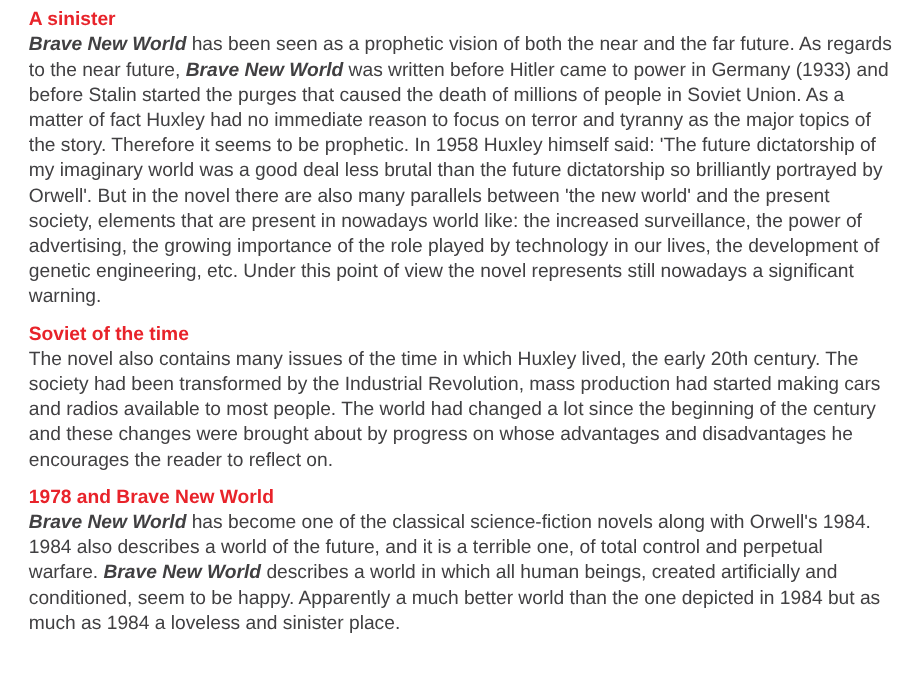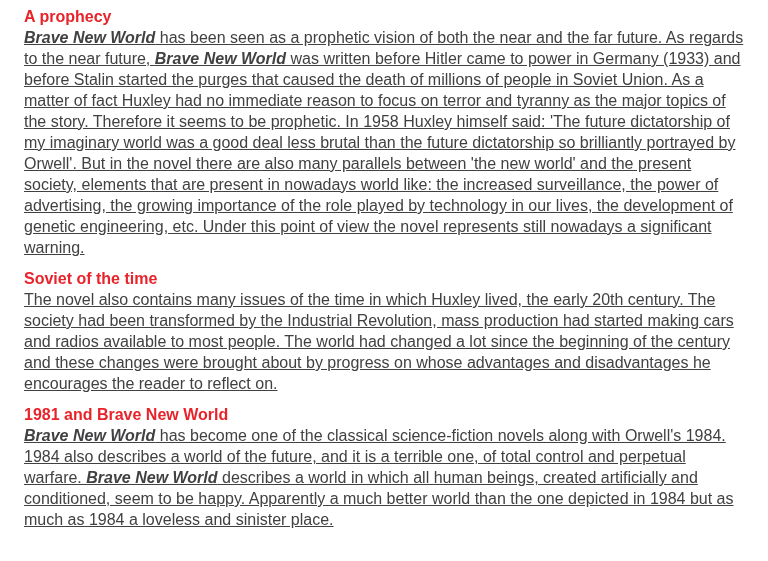--- a/index.html
+++ b/index.html
@@ -24,43 +24,42 @@
   .section-heading {
     margin: 0;
     font-size: 16px;
     line-height: 21px;
     font-weight: 700;
     color: #e8232a;
   }
   .section-paragraph {
     margin: 0 0 10px 0;
     width: 722px;
-    text-decoration: underline;
   }
   .section-paragraph .em {
     font-weight: 700;
     font-style: italic;
   }
   .section:last-child .section-paragraph {
     margin-bottom: 0;
   }
 </style>
 </head>
 <body>
 
 <div class="doc">
 
   <div class="section">
-    <h2 class="section-heading">A prophecy</h2>
+    <h2 class="section-heading">A sinister</h2>
     <p class="section-paragraph"><span class="em">Brave New World</span><span> has been seen as a prophetic vision of both the near and the far future. As regards to the near future, </span><span class="em">Brave New World</span><span> was written before Hitler came to power in Germany (1933) and before Stalin started the purges that caused the death of millions of people in Soviet Union. As a matter of fact Huxley had no immediate reason to focus on terror and tyranny as the major topics of the story. Therefore it seems to be prophetic. In 1958 Huxley himself said: 'The future dictatorship of my imaginary world was a good deal less brutal than the future dictatorship so brilliantly portrayed by Orwell'. But in the novel there are also many parallels between 'the new world' and the present society, elements that are present in nowadays world like: the increased surveillance, the power of advertising, the growing importance of the role played by technology in our lives, the development of genetic engineering, etc. Under this point of view the novel represents still nowadays a significant warning.</span></p>
   </div>
 
   <div class="section">
     <h2 class="section-heading">Soviet of the time</h2>
     <p class="section-paragraph"><span>The novel also contains many issues of the time in which Huxley lived, the early 20th century. The society had been transformed by the Industrial Revolution, mass production had started making cars and radios available to most people. The world had changed a lot since the beginning of the century and these changes were brought about by progress on whose advantages and disadvantages he encourages the reader to reflect on.</span></p>
   </div>
 
   <div class="section">
-    <h2 class="section-heading">1981 and Brave New World</h2>
+    <h2 class="section-heading">1978 and Brave New World</h2>
     <p class="section-paragraph"><span class="em">Brave New World</span><span> has become one of the classical science-fiction novels along with Orwell's 1984. 1984 also describes a world of the future, and it is a terrible one, of total control and perpetual warfare. </span><span class="em">Brave New World</span><span> describes a world in which all human beings, created artificially and conditioned, seem to be happy. Apparently a much better world than the one depicted in 1984 but as much as 1984 a loveless and sinister place.</span></p>
   </div>
 
 </div>
 
 </body></html>

